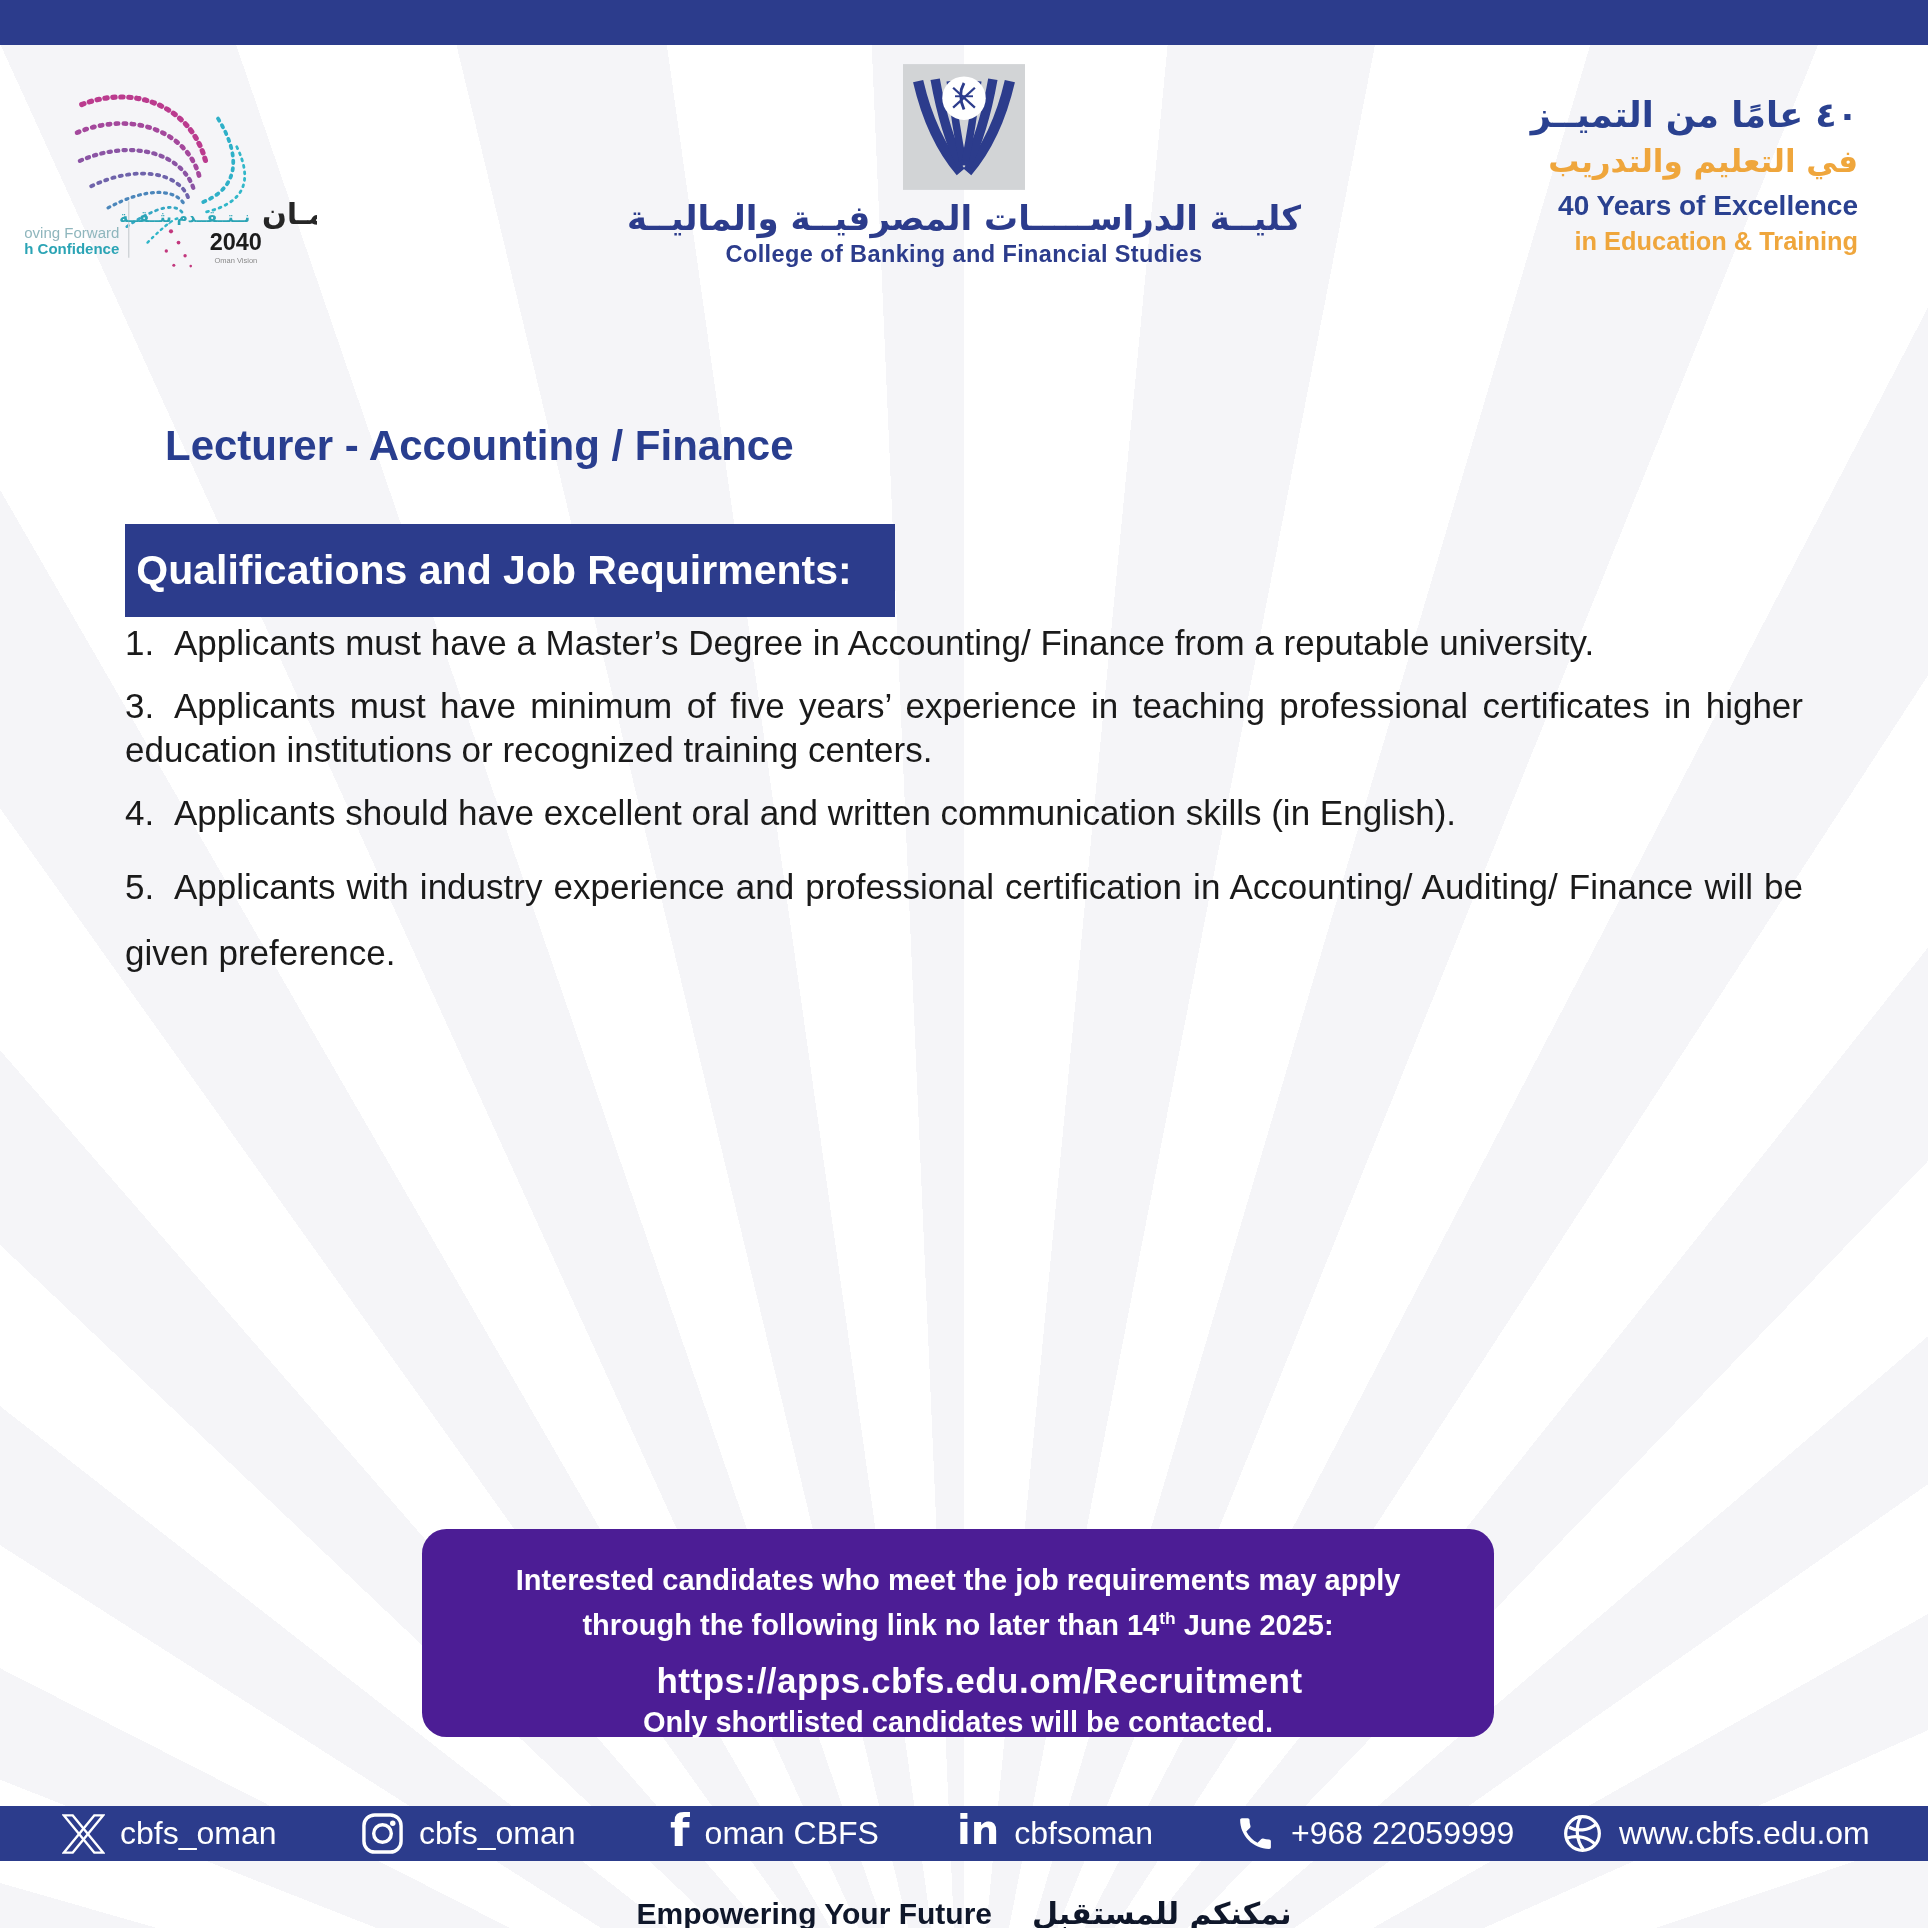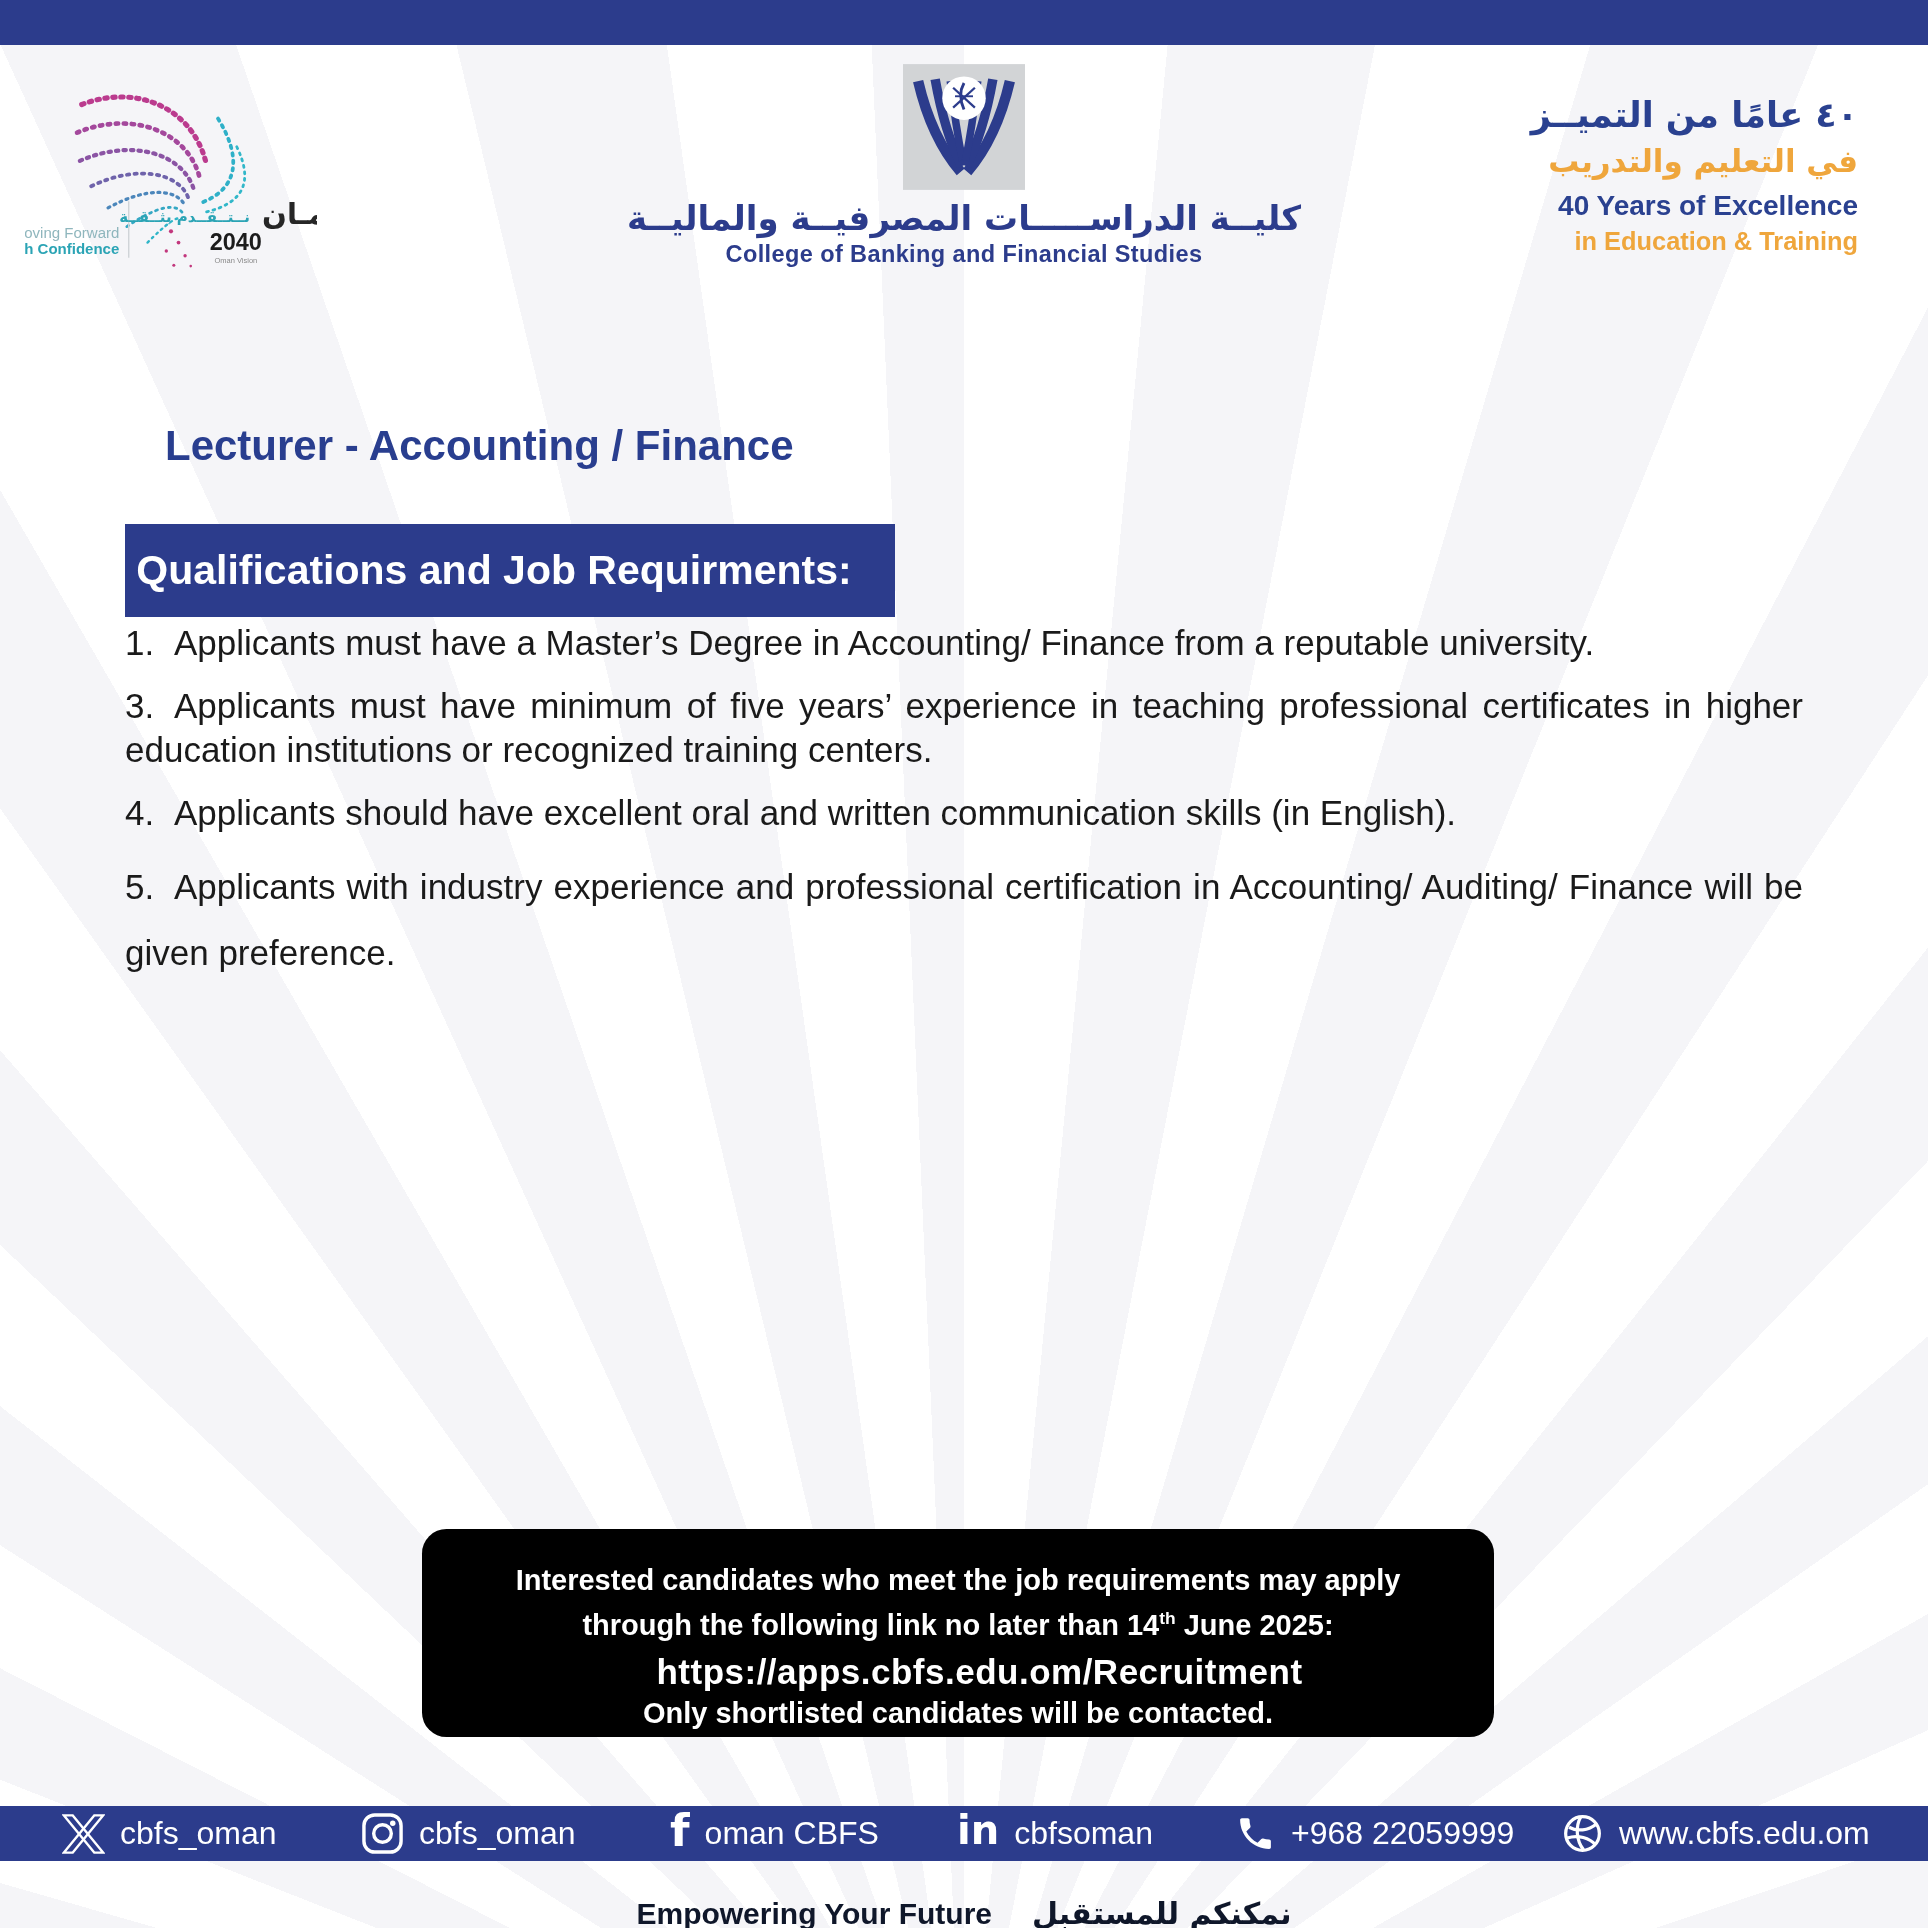--- a/index.html
+++ b/index.html
@@ -26,25 +26,25 @@
   .anniv .l4{font-size:25.4px;font-weight:bold;color:#efa63c;margin-top:9.4px;}
   
   .job-title{position:absolute;left:165px;top:422px;font-size:42px;font-weight:bold;color:#293e8f;}
   .section-banner{position:absolute;left:125px;top:524px;width:770px;height:93px;background:#2c3c8c;
     color:#ffffff;font-size:41px;font-weight:bold;display:flex;align-items:center;padding-left:11.3px;box-sizing:border-box;}
   .reqs{position:absolute;left:125px;top:621px;width:1678px;font-size:35px;color:#1a1a1a;}
   .reqs p{margin:0 0 19px 0;line-height:44px;text-align:justify;}
   .reqs p.wide{line-height:66px;}
   .reqs .num{display:inline-block;min-width:49px;}
   
-  .apply-box{position:absolute;left:422px;top:1529px;width:1072px;height:208px;background:#000000;
+  .apply-box{position:absolute;left:422px;top:1529px;width:1072px;height:208px;background:#4c1d95;
     border-radius:24.5px;color:#ffffff;text-align:center;box-sizing:border-box;padding-top:32px;font-weight:bold;}
   .apply-box .al{font-size:29px;line-height:38px;}
   .apply-box .al sup{font-size:.6em;}
-  .apply-box .link{font-size:35px;line-height:45px;margin-top:5px;letter-spacing:0.5px;padding-left:43px;}
+  .apply-box .link{font-size:35px;line-height:45px;margin-top:14px;letter-spacing:0.5px;padding-left:43px;}
   
   .sitem{position:absolute;top:1806px;height:55px;display:flex;align-items:center;gap:15px;
     color:#ffffff;font-size:32px;white-space:nowrap;}
   .sitem svg{display:block;}
   .fb-f{font-family:"DejaVu Sans",sans-serif;font-weight:bold;font-size:45px;line-height:1;position:relative;top:-2.8px;}
   .in-txt{font-family:"DejaVu Sans",sans-serif;font-weight:bold;font-size:40px;line-height:1;position:relative;top:-3.8px;text-align:center;}
   .tagline{position:absolute;left:0;right:0;top:1879px;text-align:center;color:#0f172a;
     font-size:30px;font-weight:bold;margin-top:17px;}
   .tagline .tag-ar{margin-left:40px;direction:rtl;}
 </style>

